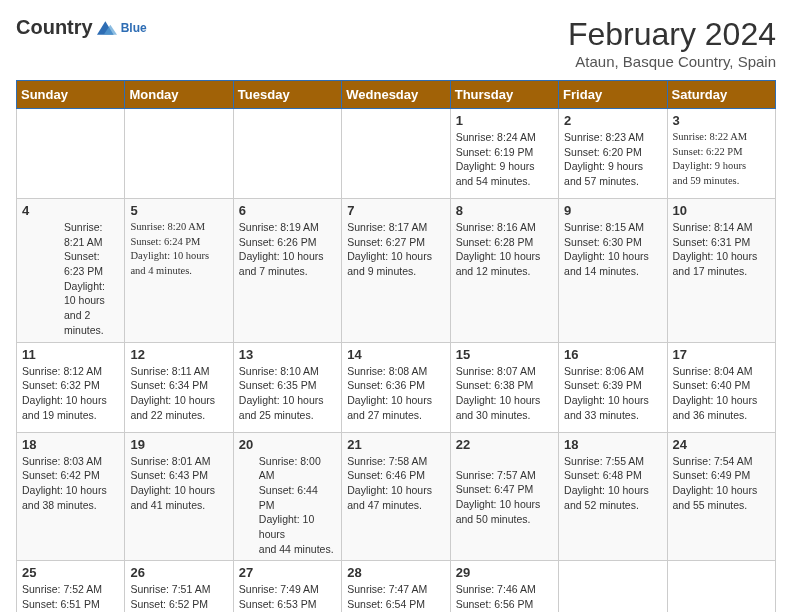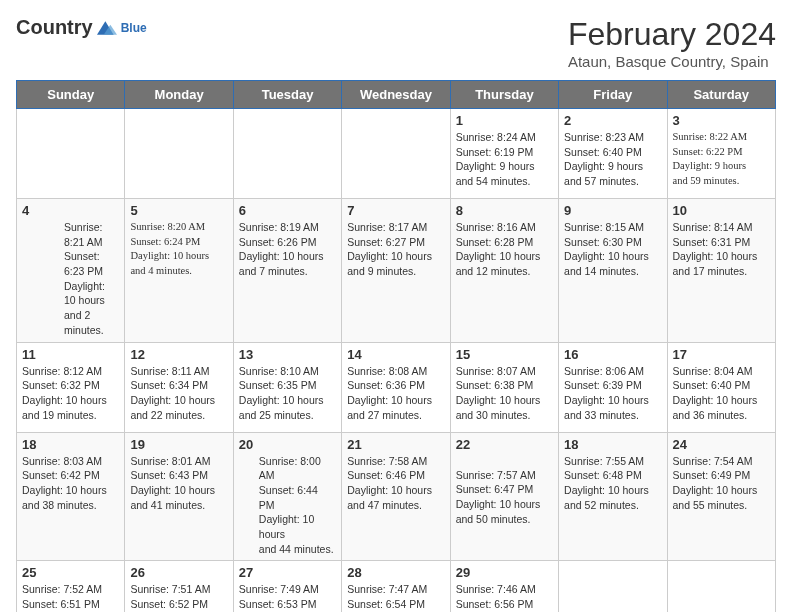--- a/index.html
+++ b/index.html
@@ -30,42 +30,43 @@
       font-size: 12px;
       font-weight: bold;
       color: #2e6db4;
     }
     .logo-icon {
       width: 20px;
       height: 20px;
       margin-left: 2px;
     }
     .title-area {
+      text-align: right;
     }
     .month-title {
       font-size: 32px;
       font-weight: normal;
       color: #333;
     }
     .location-title {
       font-size: 15px;
       color: #555;
     }
     .calendar {
       width: 100%;
       border-collapse: collapse;
       border: 1px solid #ccc;
     }
     .calendar th {
-      background-color: #737373;
+      background-color: #a16207;
       color: #fff;
       font-size: 13px;
       font-weight: bold;
       padding: 6px 4px;
-      text-align: center;
+      text-align: left;
       border: 1px solid #2e6db4;
     }
     .calendar td {
       border: 1px solid #ccc;
       vertical-align: top;
       padding: 4px 5px;
       width: 108px;
       min-height: 80px;
       height: 90px;
       font-size: 11px;
@@ -134,21 +135,21 @@
         <td>
           <span class="day-number">1</span>
           <div class="day-info" style="white-space: pre-line;">Sunrise: 8:24 AM
 Sunset: 6:19 PM
 Daylight: 9 hours
 and 54 minutes.</div>
         </td>
         <td>
           <span class="day-number">2</span>
           <div class="day-info" style="white-space: pre-line;">Sunrise: 8:23 AM
-Sunset: 6:40 PM
+Sunset: 6:20 PM
 Daylight: 9 hours
 and 57 minutes.</div>
         </td>
         <td>
           <span class="day-number">3</span>
           <div class="day-info" style="white-space: pre-line; font-family: Liberation Serif, serif;">Sunrise: 8:22 AM
 Sunset: 6:22 PM
 Daylight: 9 hours
 and 59 minutes.</div>
         </td>

